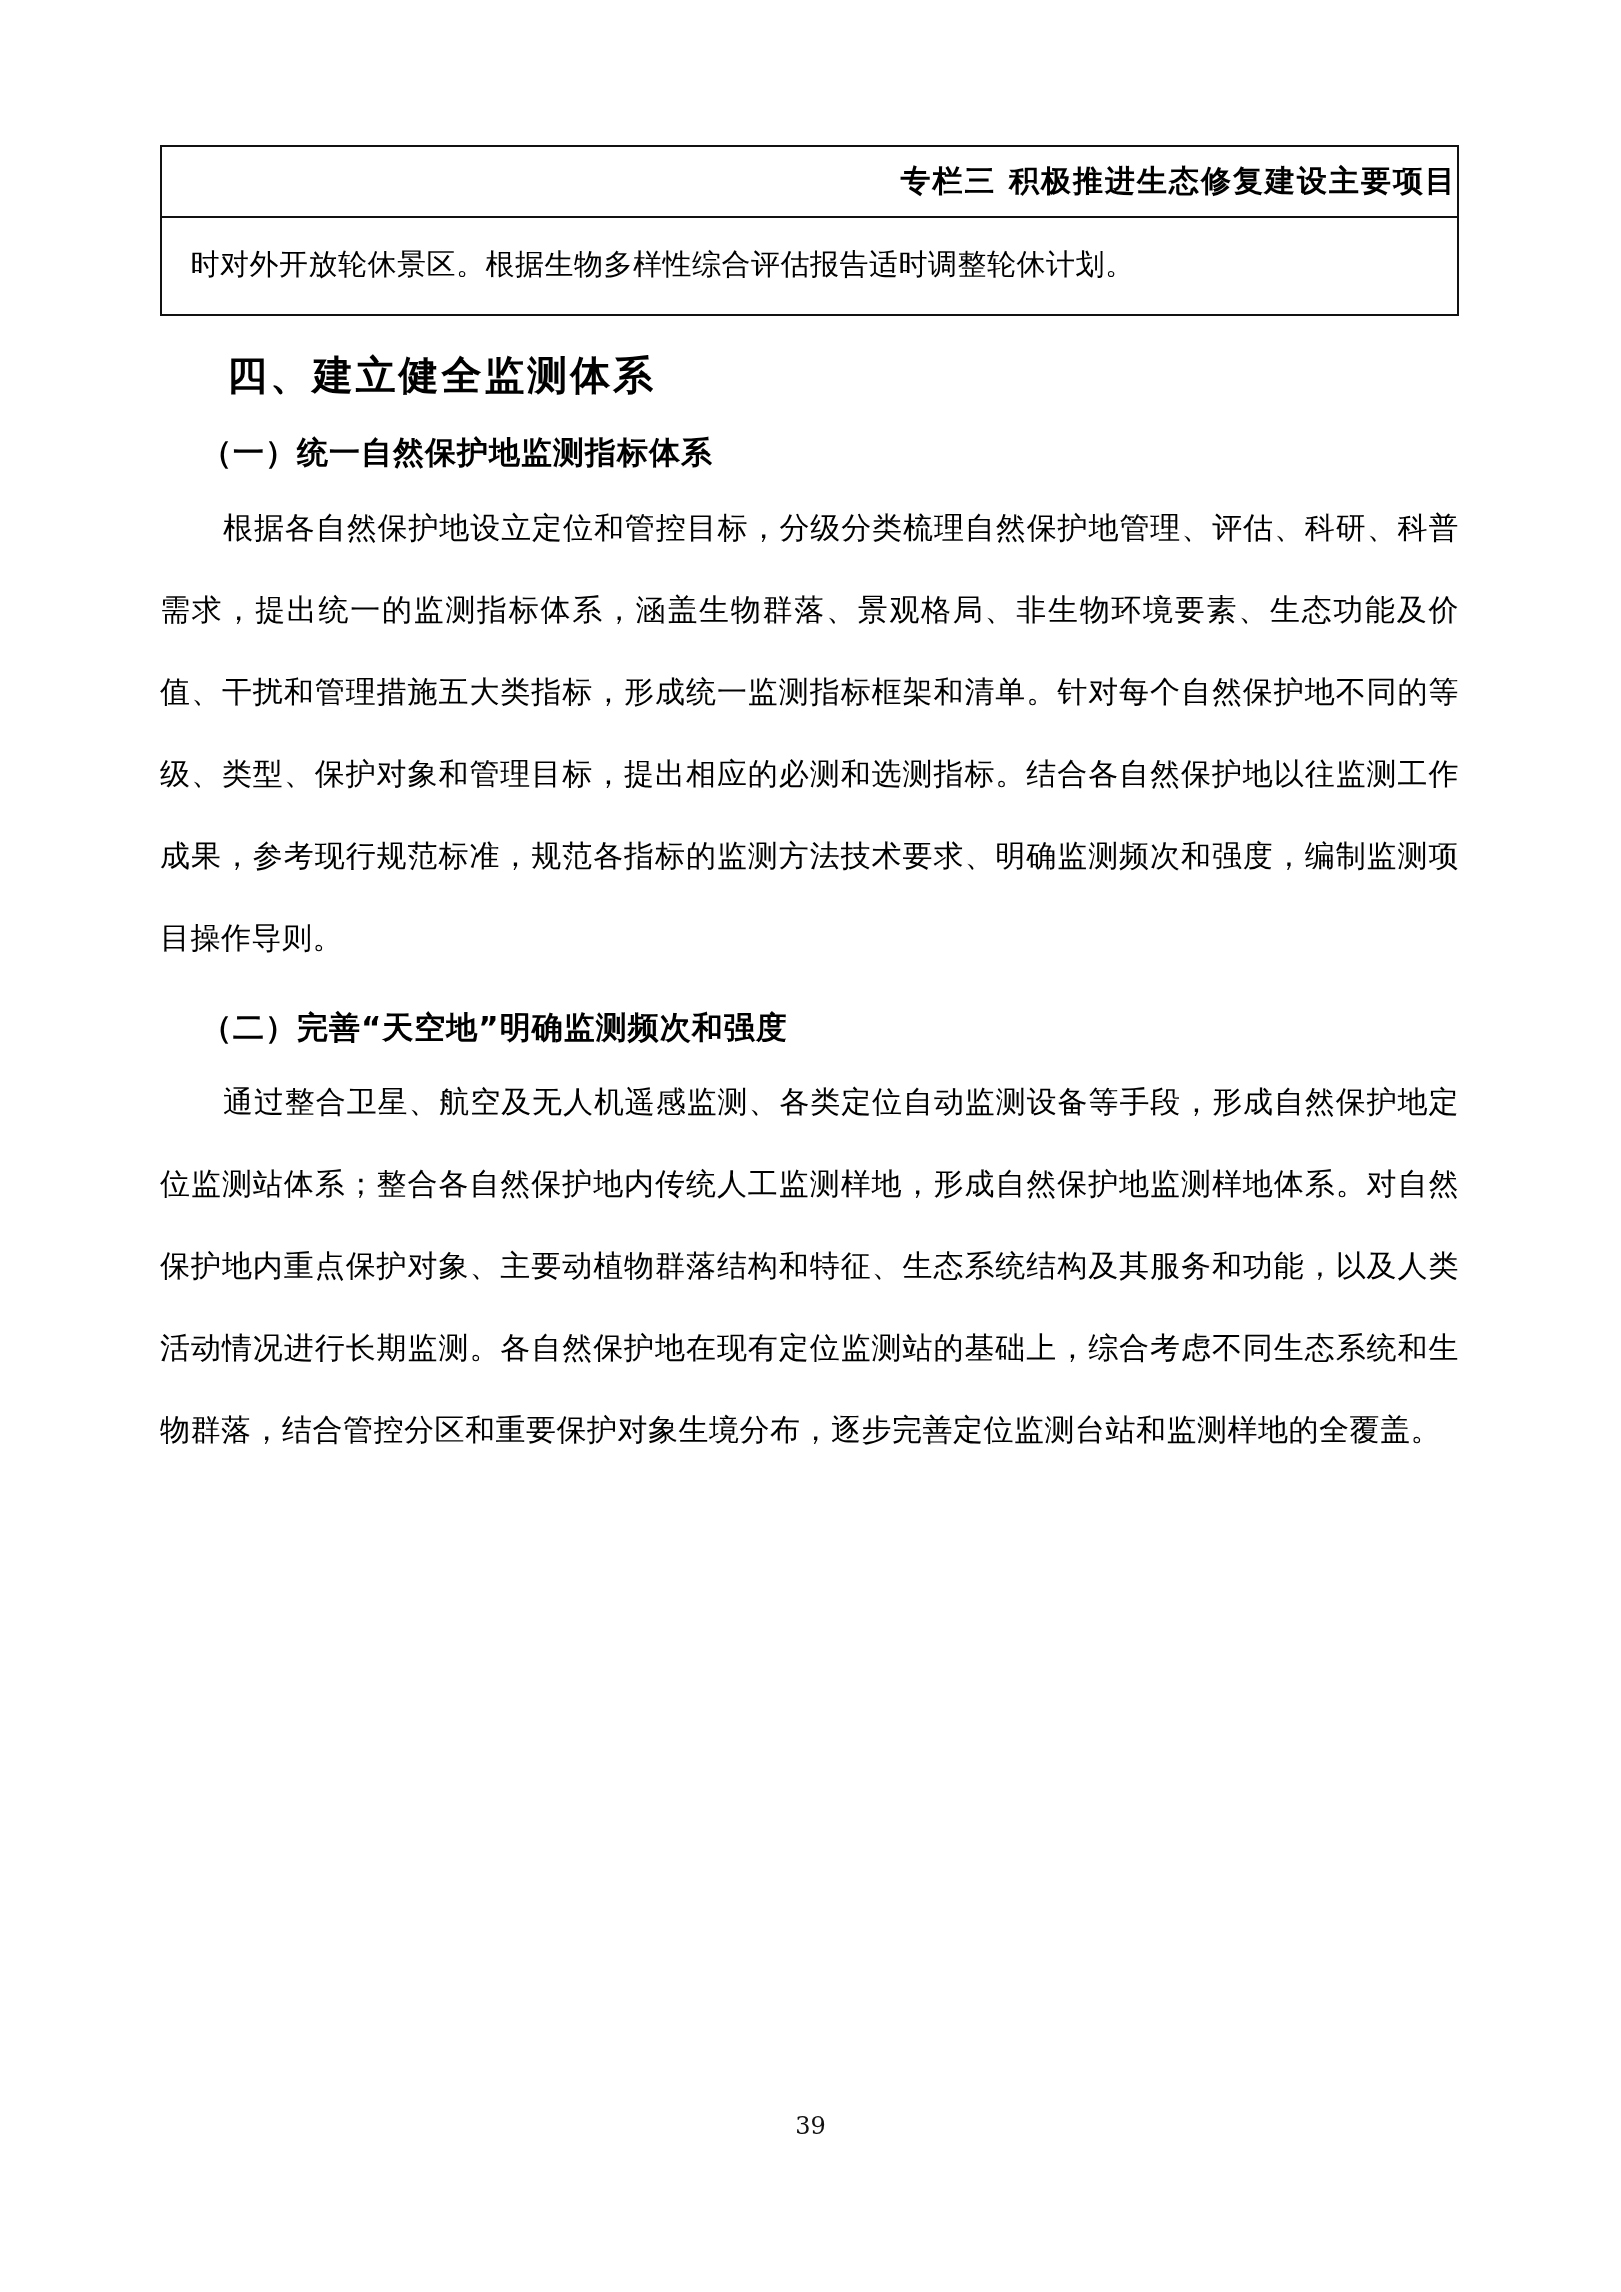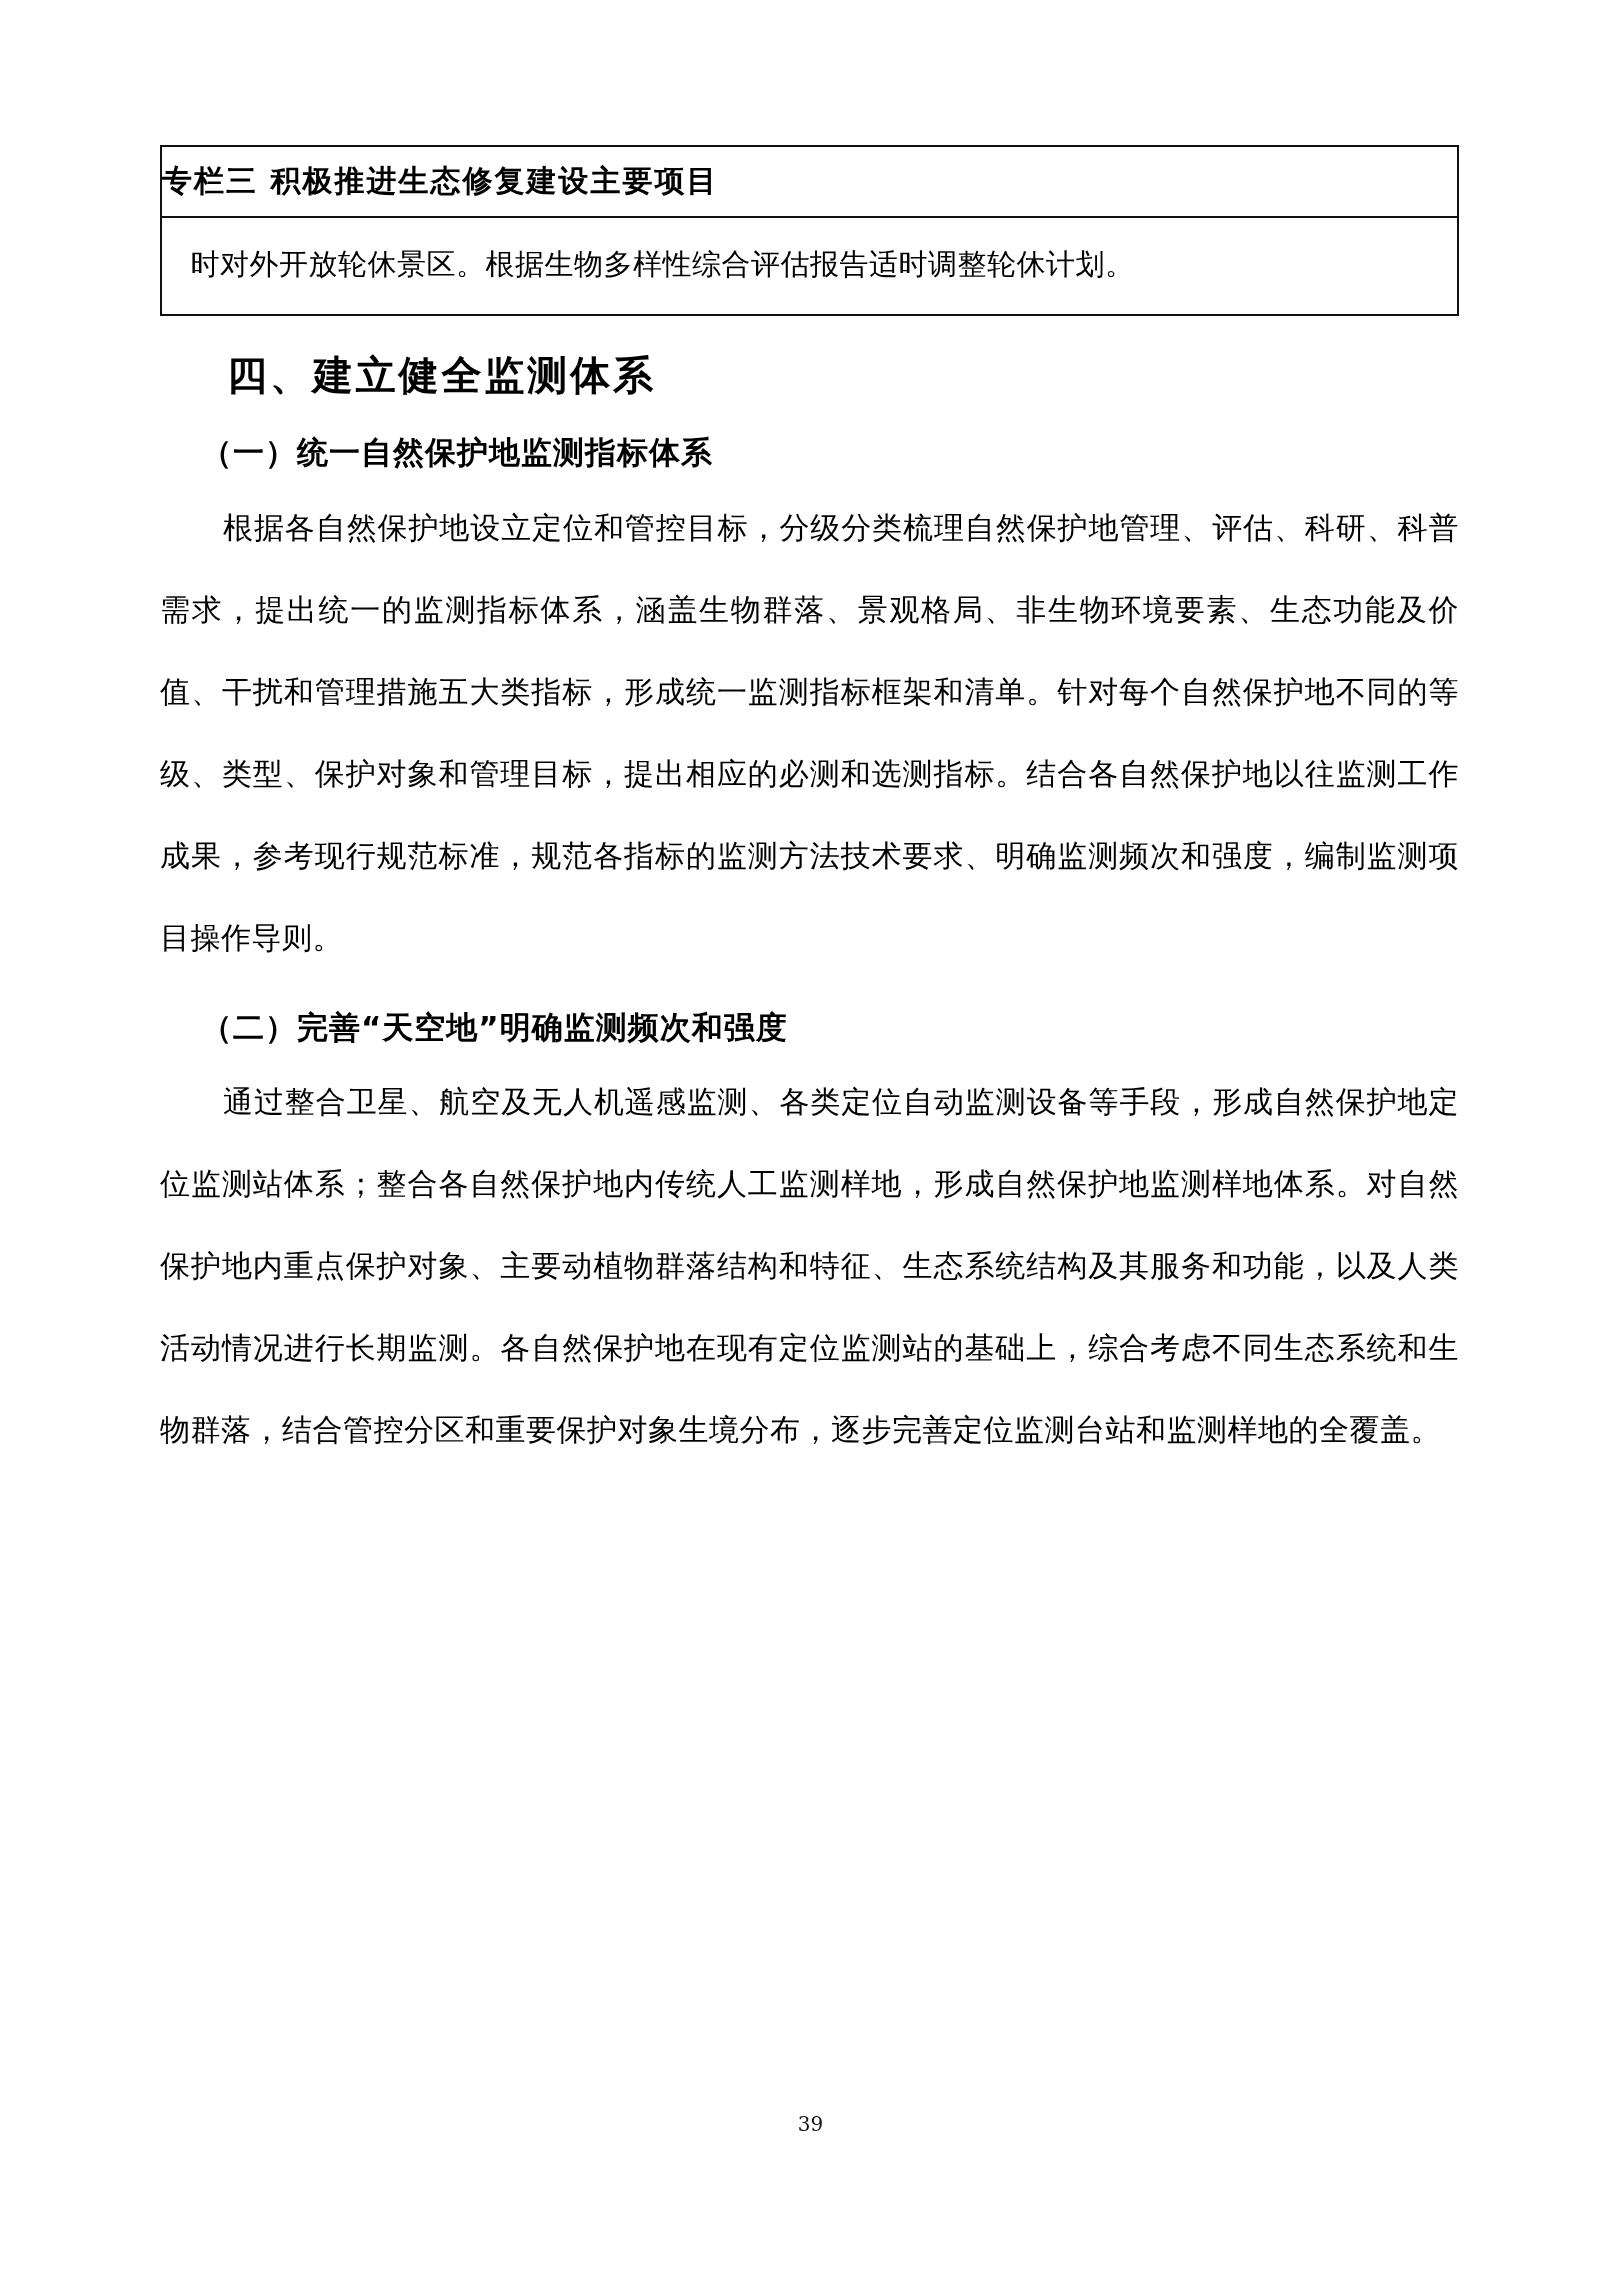--- a/index.html
+++ b/index.html
@@ -37,21 +37,21 @@
     border: 2px solid #111;
     width: 100%;
     box-sizing: border-box;
     margin-bottom: 29px;
   }
   .callout-title-row {
     border-bottom: 2px solid #111;
     height: 71px;
     display: flex;
     align-items: center;
-    justify-content: flex-start;
+    justify-content: flex-end;
     box-sizing: border-box;
   }
   .callout-title {
     font-family: "DejaVu Sans", sans-serif;
     font-weight: bold;
     font-size: 30px;
     letter-spacing: 2px;
     color: #000;
     white-space: nowrap;
   }
@@ -102,21 +102,21 @@
   }
   .para.last-of-block { margin-bottom: 5.9px; }
 
   
   .page-number {
     position: absolute;
     top: 2112px;
     left: 0;
     width: 1621px;
     text-align: center;
-    font-size: 20px;
+    font-size: 24px;
     font-family: "DejaVu Serif", serif;
     color: #111;
   }
 </style>
 </head>
 <body>
 
 <div class="page">
 
   <div class="content">

